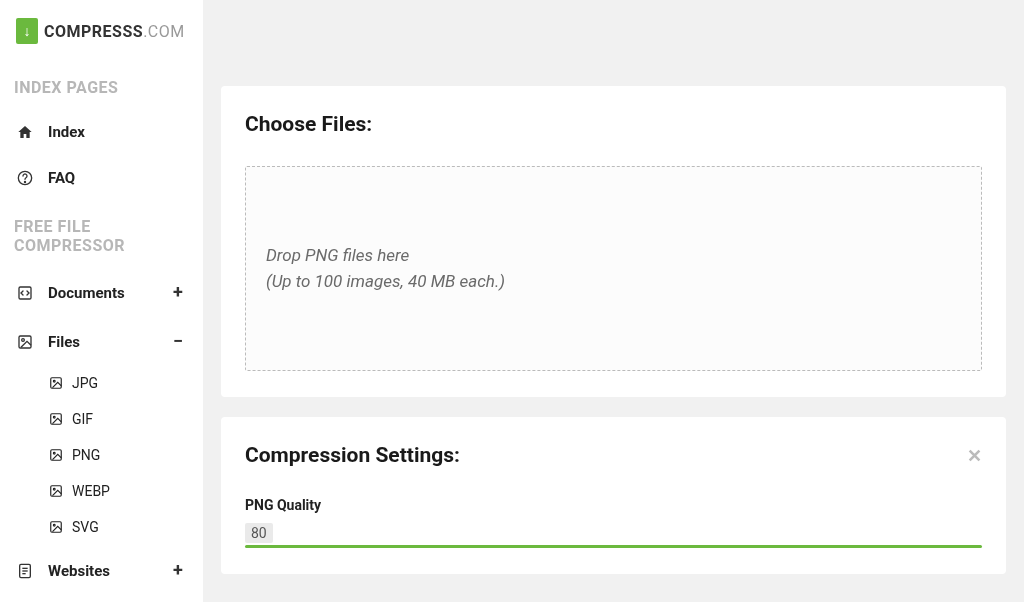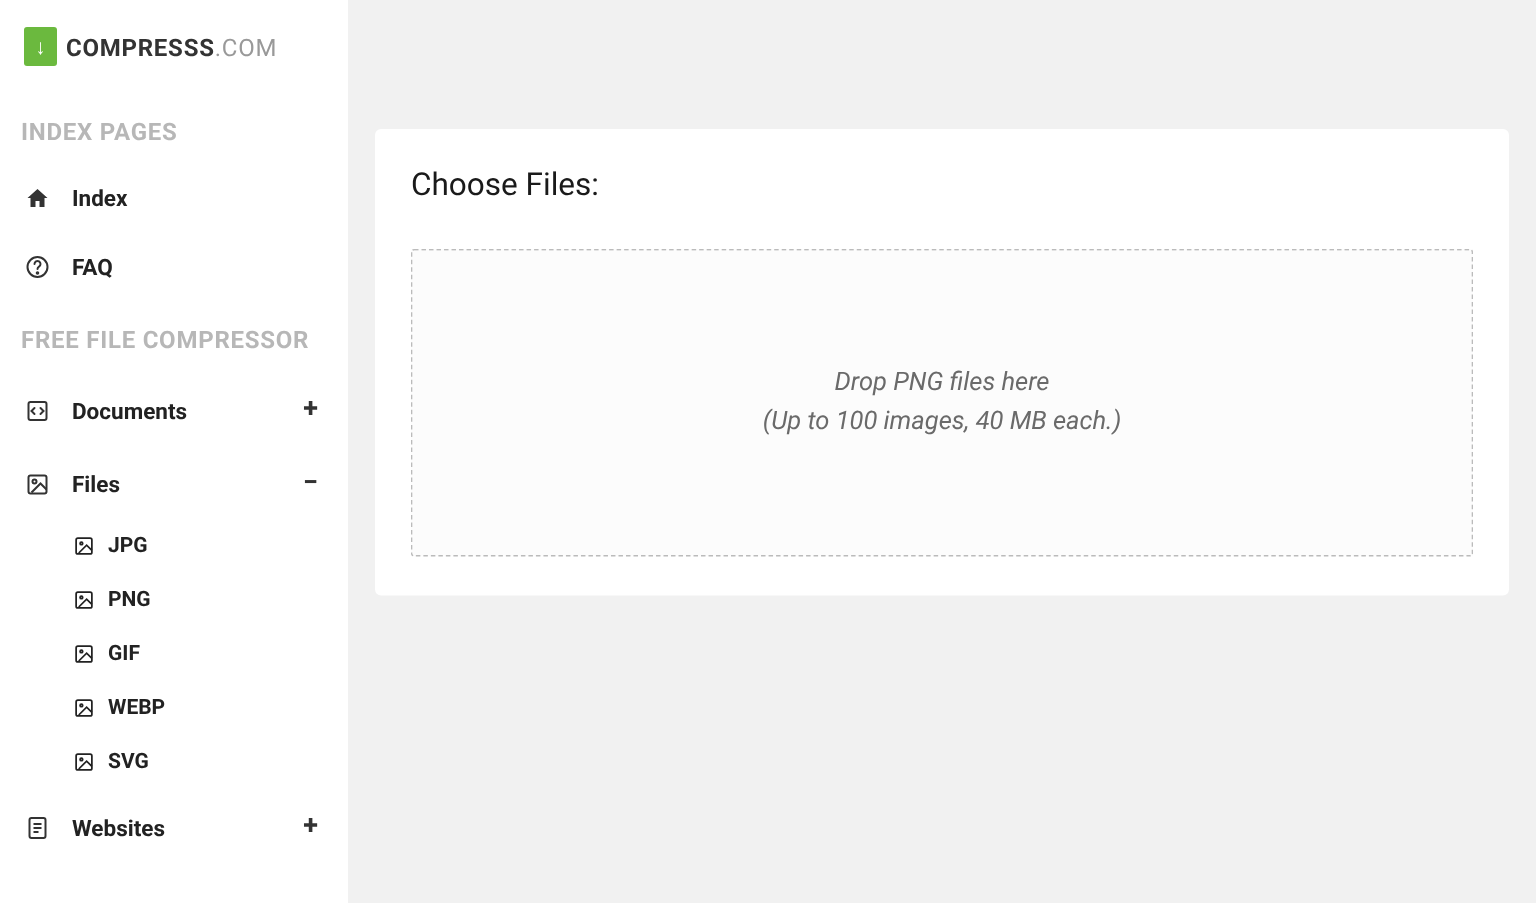--- a/index.html
+++ b/index.html
@@ -5,21 +5,21 @@
     * { margin: 0; padding: 0; box-sizing: border-box; }
     body {
       font-family: -apple-system, BlinkMacSystemFont, "Segoe UI", Roboto, Helvetica, Arial, sans-serif;
       background: #f1f1f1;
       width: 1024px;
       height: 602px;
       overflow: hidden;
       display: flex;
     }
     .sidebar {
-      width: 232px;
+      width: 203px;
       background: #fff;
       height: 100%;
       padding: 18px 14px;
       flex-shrink: 0;
     }
     .logo {
       display: flex;
       align-items: center;
       gap: 6px;
       margin-bottom: 34px;
@@ -81,21 +81,21 @@
       color: #333;
       width: 18px;
       text-align: center;
     }
     .sub-item {
       display: flex;
       align-items: center;
       padding: 10px 2px 10px 34px;
       cursor: pointer;
       font-size: 14px;
-      font-weight: 700;
+      font-weight: 400;
       color: #222;
     }
     .sub-item .icon {
       width: 16px;
       height: 16px;
       margin-right: 8px;
       display: flex;
       align-items: center;
       justify-content: center;
     }
@@ -112,28 +112,27 @@
     }
     .card-header {
       display: flex;
       justify-content: space-between;
       align-items: center;
       margin-bottom: 30px;
     }
     .card-header.no-margin { margin-bottom: 0; }
     .card-title {
       font-size: 21px;
-      font-weight: 400;
+      font-weight: 700;
       color: #1a1a1a;
     }
     .dropzone {
       border: 1.5px dashed #bbb;
       border-radius: 2px;
       padding: 76px 20px;
-      text-align: center;
       background: #fcfcfc;
     }
     .dropzone-text {
       font-size: 17px;
       font-style: italic;
       color: #6a6a6a;
       line-height: 1.5;
     }
     .close-icon {
       font-size: 18px;
@@ -242,32 +241,32 @@
   </div>
 
   <div class="sub-item">
     <span class="icon">
       <svg width="14" height="14" viewBox="0 0 24 24" fill="none" stroke="currentColor" stroke-width="2">
           <rect x="3" y="3" width="18" height="18" rx="2"></rect>
           <circle cx="9" cy="9" r="1.5"></circle>
           <path d="M21 17l-6-6-9 9"></path>
         </svg>
     </span>
+    <span>GIF</span>
+  </div>
+
+  <div class="sub-item">
+    <span class="icon">
+      <svg width="14" height="14" viewBox="0 0 24 24" fill="none" stroke="currentColor" stroke-width="2">
+          <rect x="3" y="3" width="18" height="18" rx="2"></rect>
+          <circle cx="9" cy="9" r="1.5"></circle>
+          <path d="M21 17l-6-6-9 9"></path>
+        </svg>
+    </span>
     <span>PNG</span>
-  </div>
-
-  <div class="sub-item">
-    <span class="icon">
-      <svg width="14" height="14" viewBox="0 0 24 24" fill="none" stroke="currentColor" stroke-width="2">
-          <rect x="3" y="3" width="18" height="18" rx="2"></rect>
-          <circle cx="9" cy="9" r="1.5"></circle>
-          <path d="M21 17l-6-6-9 9"></path>
-        </svg>
-    </span>
-    <span>GIF</span>
   </div>
 
   <div class="sub-item">
     <span class="icon">
       <svg width="14" height="14" viewBox="0 0 24 24" fill="none" stroke="currentColor" stroke-width="2">
           <rect x="3" y="3" width="18" height="18" rx="2"></rect>
           <circle cx="9" cy="9" r="1.5"></circle>
           <path d="M21 17l-6-6-9 9"></path>
         </svg>
     </span>
@@ -304,13 +303,24 @@
   <div class="card">
     <div class="card-header">
       <div class="card-title">Choose Files:</div>
     </div>
     <div class="dropzone">
       <div class="dropzone-text">Drop PNG files here</div>
       <div class="dropzone-text">(Up to 100 images, 40 MB each.)</div>
     </div>
   </div>
 
+  <div class="card">
+    <div class="card-header no-margin">
+      <div class="card-title">Compression Settings:</div>
+      <div class="close-icon">✕</div>
+    </div>
+    <div class="setting-label">PNG Quality</div>
+    <div class="slider-container">
+      <span class="slider-value">80</span>
+      <div class="slider-track"></div>
+    </div>
+  </div>
 </div>
 
 </body></html>

